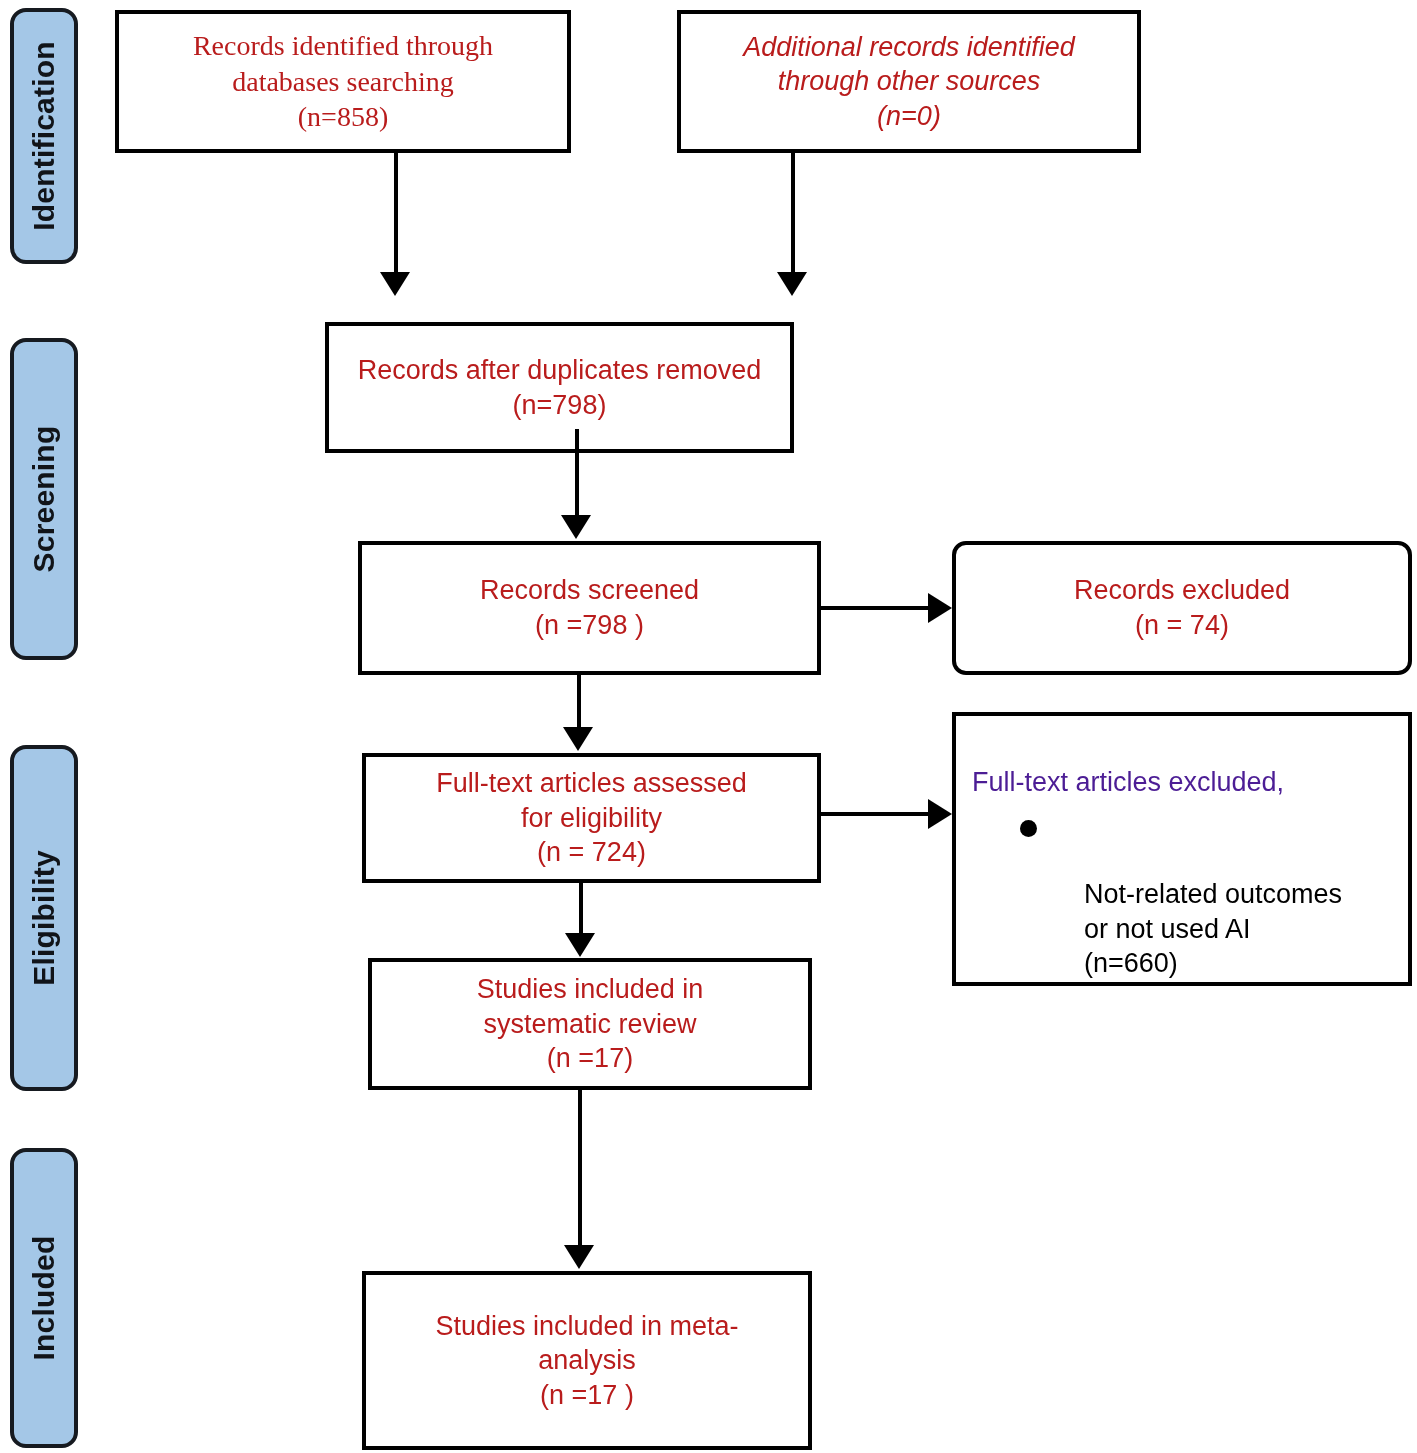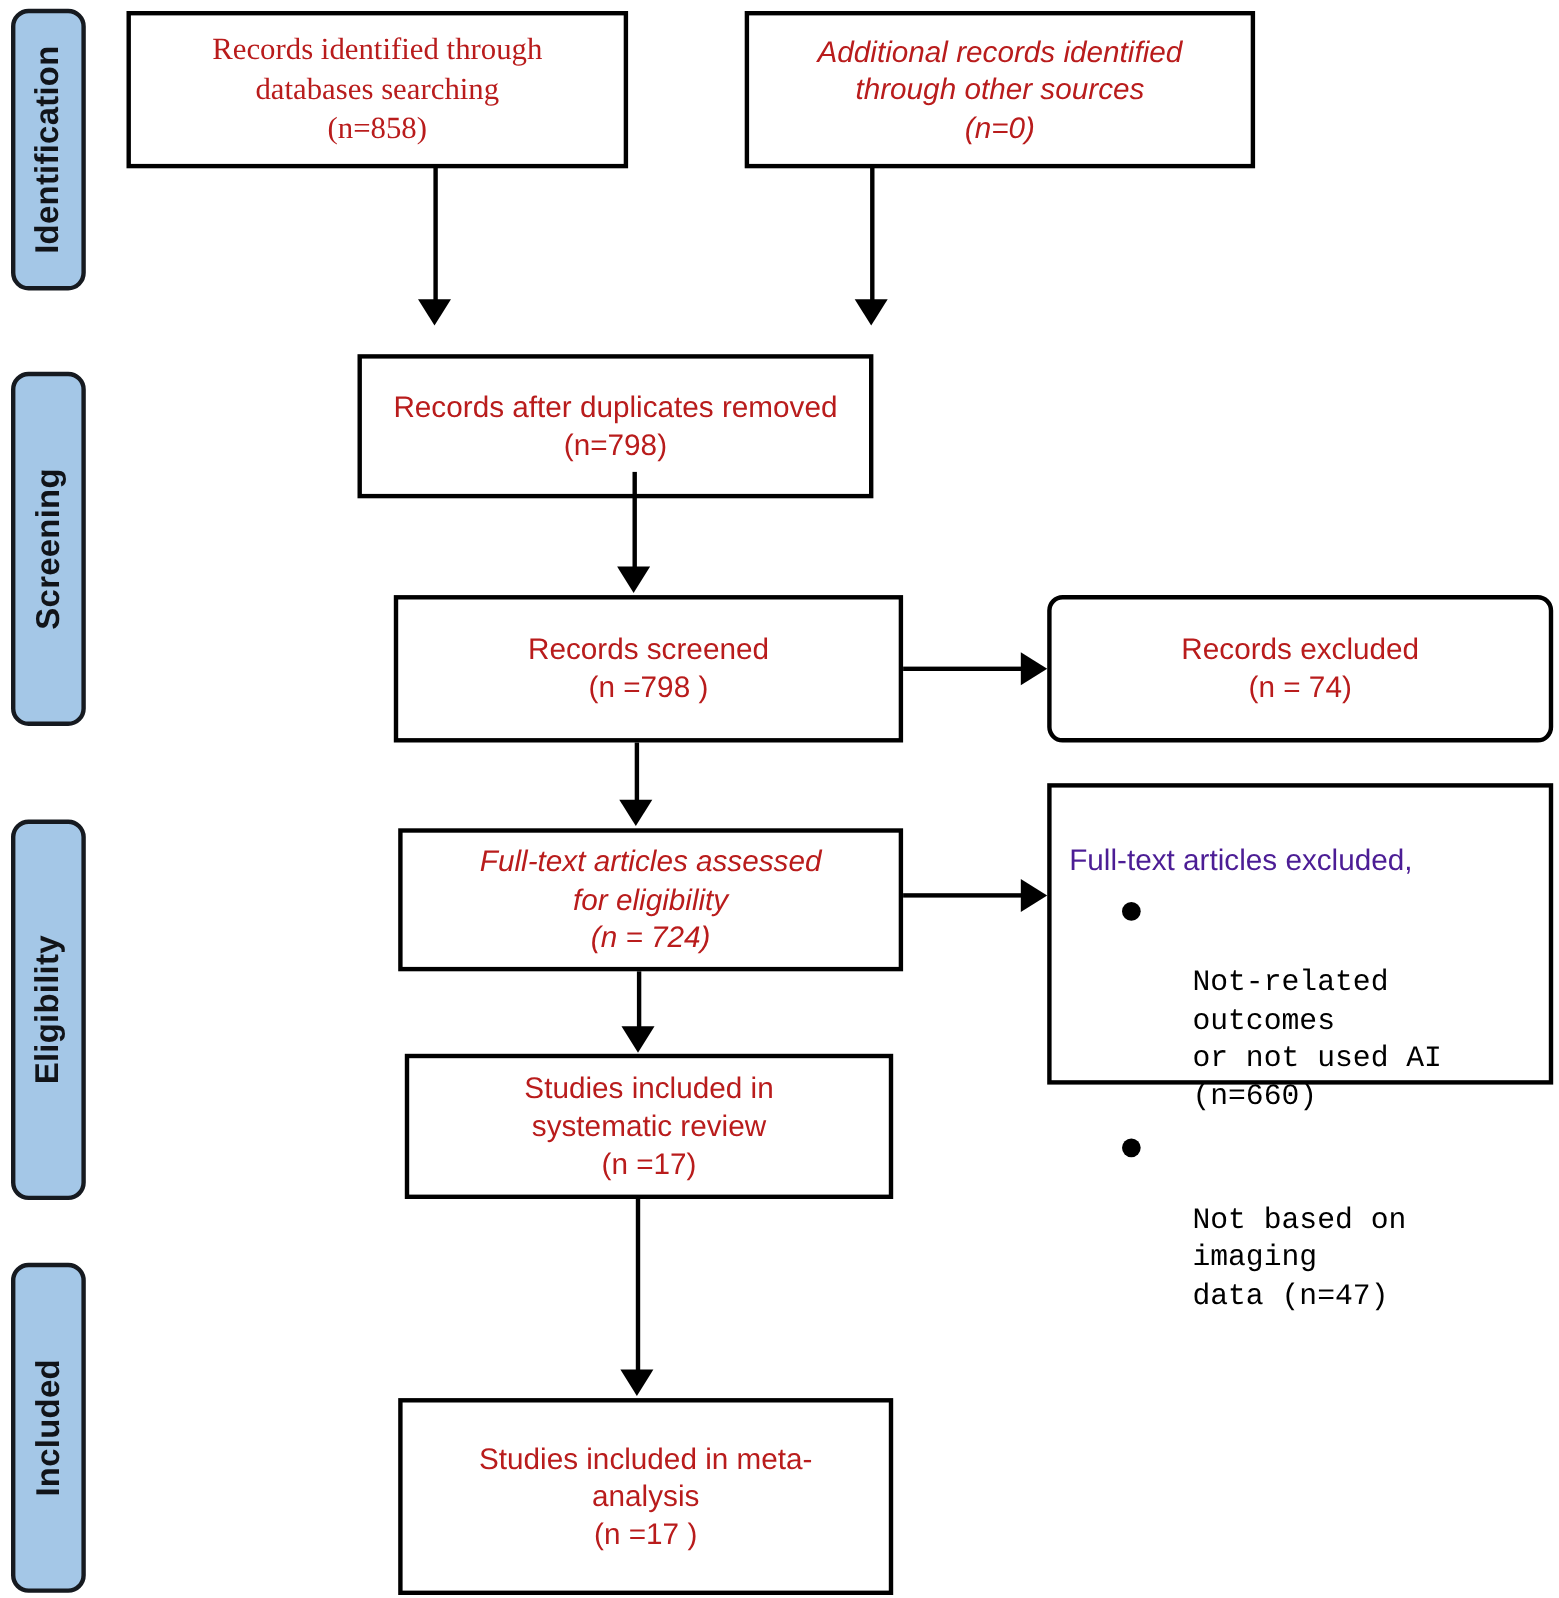--- a/index.html
+++ b/index.html
@@ -73,21 +73,20 @@
     line-height: 1.3;
     color: #4c1d95;
     margin: 14px 0 0 16px;
     white-space: pre-line;
   }
   .reasons .rtitle .ln2 { display: block; margin-left: 22px; }
   .reasons ul {
     list-style: none;
     margin: 4px 0 0 0;
     padding: 0;
-    font-family: Liberation Mono, monospace;
   }
   .reasons li {
     position: relative;
     margin: 8px 0 0 0;
     padding-left: 128px;
     font-size: 27px;
     line-height: 1.28;
     color: #000;
     white-space: pre-line;
   }
@@ -170,42 +169,37 @@
   <div class="pbox" style="left:358px;top:541px;width:463px;height:134px;">
     <span class="btext">Records screened
 (n =798 )</span>
   </div>
 
   <div class="pbox" style="left:952px;top:541px;width:460px;height:134px;border-radius:14px;">
     <span class="btext">Records excluded
 (n = 74)</span>
   </div>
 
-  <div class="pbox" style="left:362px;top:753px;width:459px;height:130px;font-style:italic;">
+  <div class="pbox" style="left:362px;top:753px;width:459px;height:130px;">
     <span class="btext">Full-text articles assessed
 for eligibility
 (n = 724)</span>
   </div>
 
   <div class="pbox reasons" style="left:952px;top:712px;width:460px;height:274px;">
     <div class="rtitle">
       <span>Full-text articles excluded,</span>
     </div>
     <ul>
       <li>
         <span class="bullet"></span>
         <span>Not-related outcomes
 or not used AI
   (n=660)</span>
       </li>
-      <li>
-        <span class="bullet"></span>
-        <span>Not based on imaging
-data   (n=47)</span>
-      </li>
     </ul>
   </div>
 
   <div class="pbox" style="left:368px;top:958px;width:444px;height:132px;">
     <span class="btext">Studies included in
 systematic review
 (n =17)</span>
   </div>
 
   <div class="pbox" style="left:362px;top:1271px;width:450px;height:179px;">

